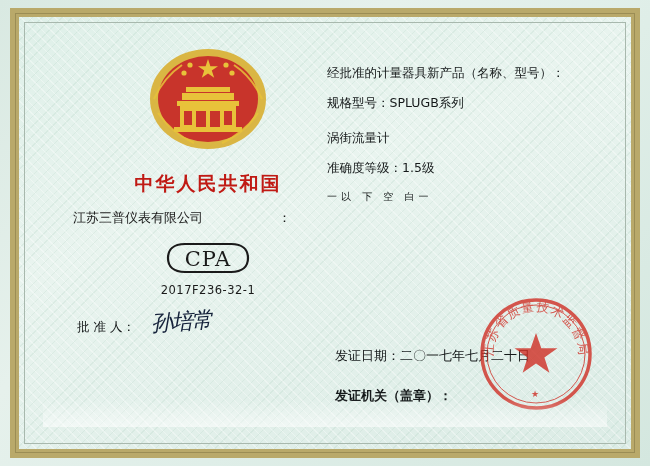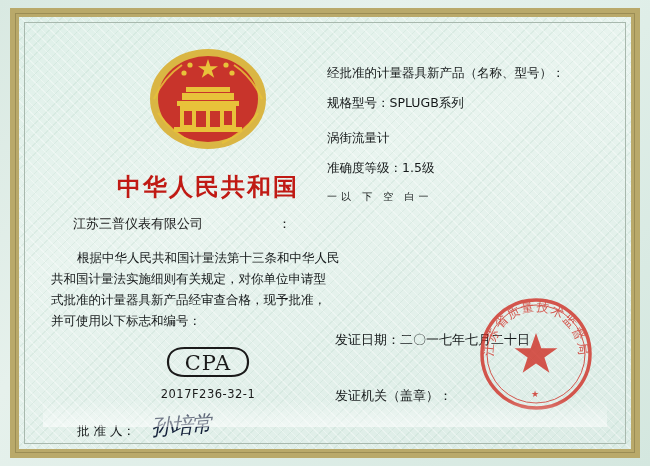--- a/index.html
+++ b/index.html
@@ -85,21 +85,21 @@
   .emblem svg { display: block; }
 
   .title-main, .title-sub {
     text-align: center;
     color: #c01a14;
     font-family: "DejaVu Sans", "Liberation Sans", sans-serif;
     font-weight: bold;
     letter-spacing: 2px;
   }
   .title-main {
-    font-size: 24px;
+    font-size: 19px;
     margin-top: 16px;
   }
   .title-sub {
     font-size: 19px;
     margin-top: 8px;
   }
   .holder-line {
     margin-top: 12px;
     font-size: 13px;
     color: #1a1a1a;
@@ -196,21 +196,21 @@
     position: absolute;
     right: 0;
     bottom: 22px;
     width: 272px;
   }
   .issue-line {
     font-size: 13px;
     color: #15191a;
     white-space: nowrap;
   }
-  .issue-line.second { margin-top: 38px; }
+  .issue-line.second { margin-top: 22px; font-weight: bold; }
 
   
   .seal {
     position: absolute;
     right: 12px;
     bottom: 14px;
     width: 118px;
     height: 118px;
     pointer-events: none;
   }
@@ -269,26 +269,20 @@
             </svg>
           </div>
         </div>
 
         <div class="title-main">中华人民共和国</div>
 
         <div class="holder-line">
           <span class="holder-name">江苏三普仪表有限公司</span><span class="holder-colon">：</span>
         </div>
 
-        <div class="body-text">
-          <p class="indent">根据中华人民共和国计量法第十三条和中华人民</p>
-          <p>共和国计量法实施细则有关规定，对你单位申请型</p>
-          <p>式批准的计量器具新产品经审查合格，现予批准，</p>
-          <p>并可使用以下标志和编号：</p>
-        </div>
 
         <div class="cpa-wrap">
           <div class="cpa-mark">
             <svg width="86" height="34" viewBox="0 0 86 34" xmlns="http://www.w3.org/2000/svg">
               <path d="M20 3 C8 3 3 9 3 17 C3 25 8 31 20 31 L66 31 C78 31 83 25 83 17 C83 9 78 3 66 3 Z" fill="none" stroke="#1a1a1a" stroke-width="2.2"></path>
               <text x="43" y="25" text-anchor="middle" font-family="DejaVu Serif, serif" font-size="21" fill="#1a1a1a" letter-spacing="1">CPA</text>
             </svg>
           </div>
           <div class="cpa-code">2017F236-32-1</div>
         </div>

